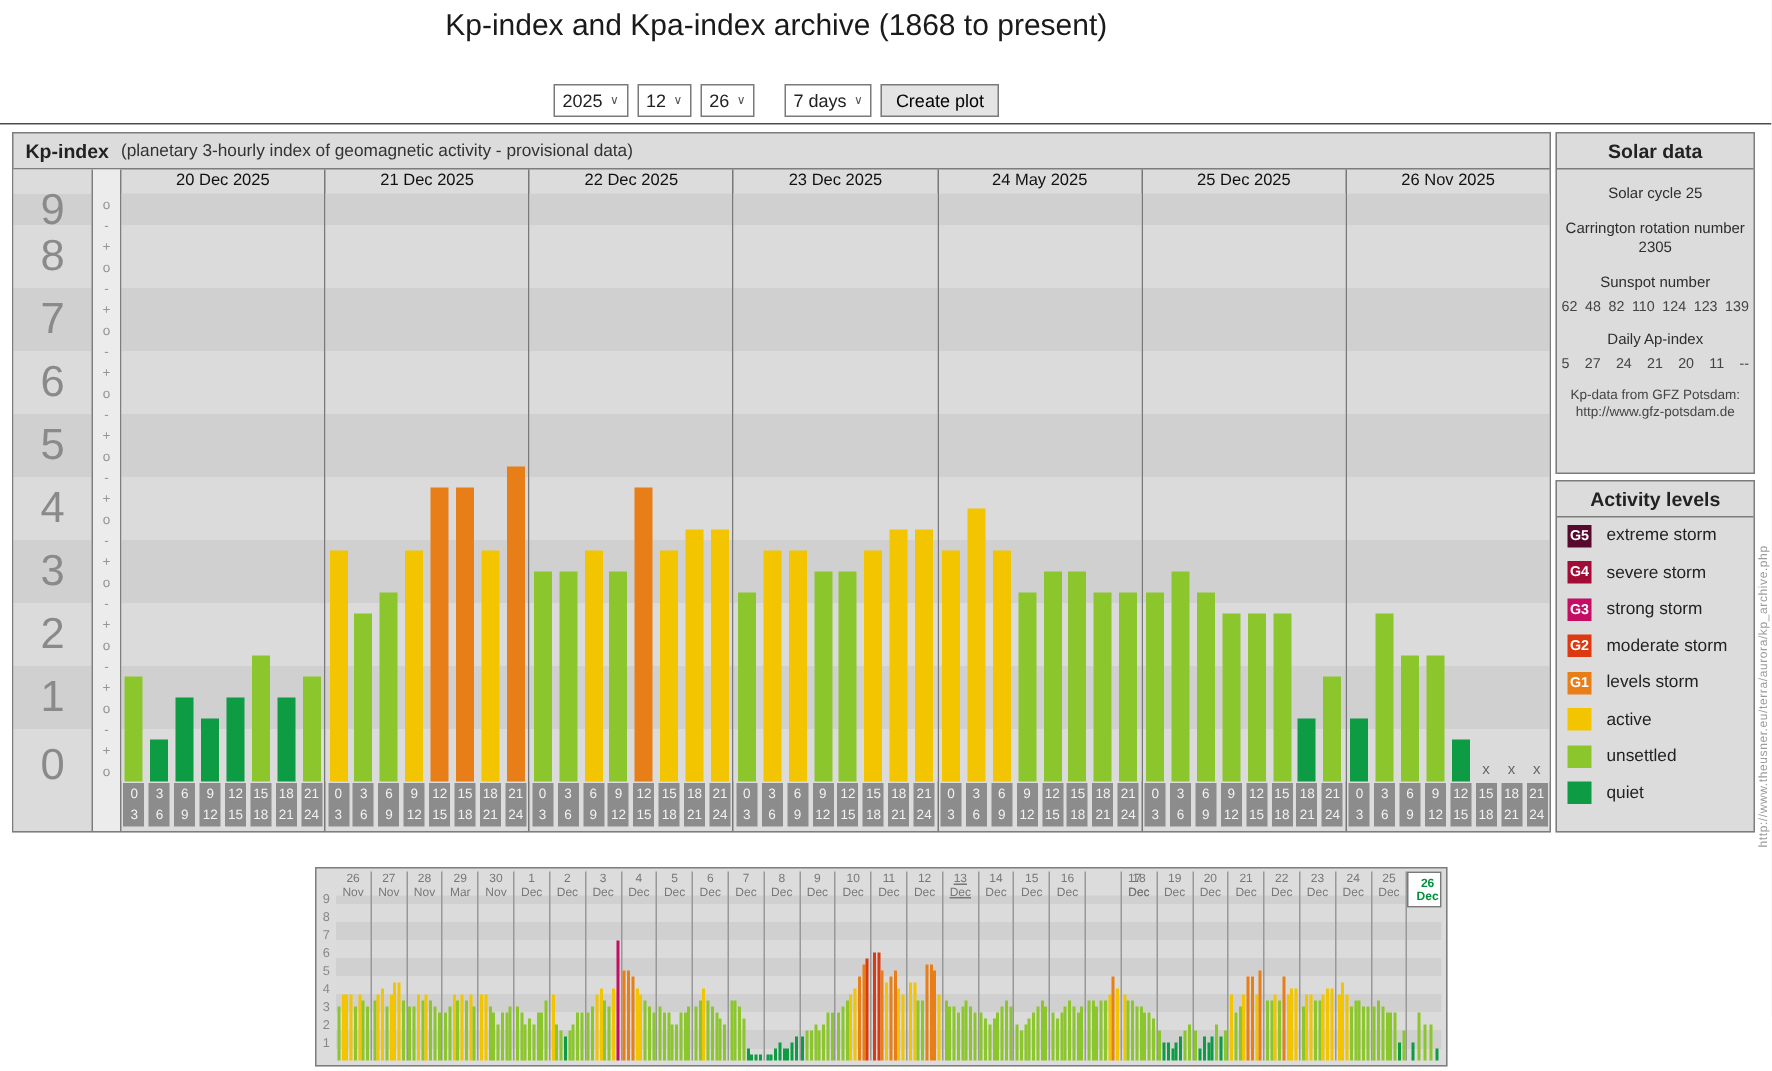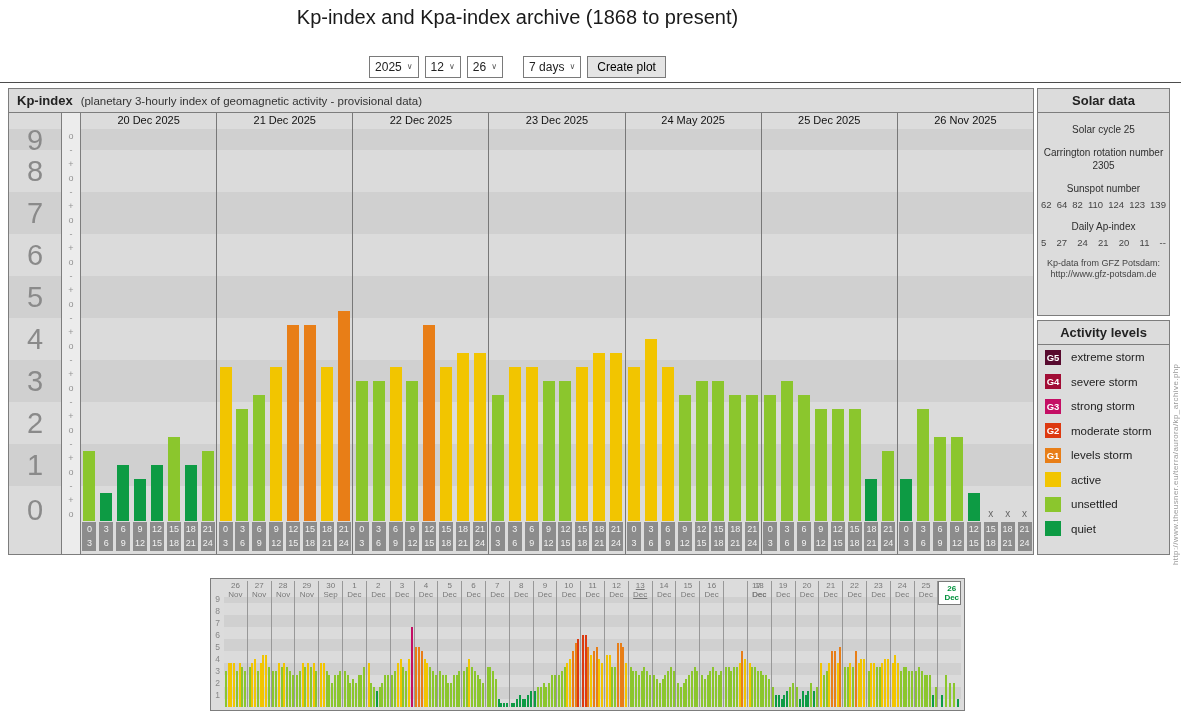--- a/index.html
+++ b/index.html
@@ -384,21 +384,21 @@
   </div>
 </div>
 
 <div class="side" id="solar">
   <div class="side-title">Solar data</div>
   <div class="sd">Solar cycle 25</div>
   <div class="sd">Carrington rotation number 2305</div>
   <div class="sd">Sunspot number</div>
   <div class="sd-vals">
       <span>62</span>
-      <span>64</span>
+      <span>48</span>
       <span>82</span>
       <span>110</span>
       <span>124</span>
       <span>123</span>
       <span>139</span>
     </div>
   <div class="sd">Daily Ap-index</div>
   <div class="sd-vals">
       <span>5</span>
       <span>27</span>
@@ -504,35 +504,35 @@
           <div class="mbar" style="height: 44px; background: rgb(242, 197, 0);"></div>
           <div class="mbar" style="height: 40px; background: rgb(139, 198, 45);"></div>
           <div class="mbar" style="height: 44px; background: rgb(242, 197, 0);"></div>
           <div class="mbar" style="height: 40px; background: rgb(139, 198, 45);"></div>
           <div class="mbar" style="height: 36px; background: rgb(139, 198, 45);"></div>
           <div class="mbar" style="height: 32px; background: rgb(139, 198, 45);"></div>
         </div>
       </div>
       <div class="mday">
         <div class="mday-h" style="white-space: pre-line;">29
+Mar</div>
+        <div class="mplot">
+          <div class="mbar" style="height: 32px; background: rgb(139, 198, 45);"></div>
+          <div class="mbar" style="height: 36px; background: rgb(139, 198, 45);"></div>
+          <div class="mbar" style="height: 44px; background: rgb(242, 197, 0);"></div>
+          <div class="mbar" style="height: 40px; background: rgb(139, 198, 45);"></div>
+          <div class="mbar" style="height: 44px; background: rgb(242, 197, 0);"></div>
+          <div class="mbar" style="height: 40px; background: rgb(139, 198, 45);"></div>
+          <div class="mbar" style="height: 44px; background: rgb(242, 197, 0);"></div>
+          <div class="mbar" style="height: 36px; background: rgb(139, 198, 45);"></div>
+        </div>
+      </div>
+      <div class="mday">
+        <div class="mday-h" style="white-space: pre-line;">30
 Nov</div>
-        <div class="mplot">
-          <div class="mbar" style="height: 32px; background: rgb(139, 198, 45);"></div>
-          <div class="mbar" style="height: 36px; background: rgb(139, 198, 45);"></div>
-          <div class="mbar" style="height: 44px; background: rgb(242, 197, 0);"></div>
-          <div class="mbar" style="height: 40px; background: rgb(139, 198, 45);"></div>
-          <div class="mbar" style="height: 44px; background: rgb(242, 197, 0);"></div>
-          <div class="mbar" style="height: 40px; background: rgb(139, 198, 45);"></div>
-          <div class="mbar" style="height: 44px; background: rgb(242, 197, 0);"></div>
-          <div class="mbar" style="height: 36px; background: rgb(139, 198, 45);"></div>
-        </div>
-      </div>
-      <div class="mday">
-        <div class="mday-h" style="white-space: pre-line;">30
-Sep</div>
         <div class="mplot">
           <div class="mbar" style="height: 44px; background: rgb(242, 197, 0);"></div>
           <div class="mbar" style="height: 44px; background: rgb(242, 197, 0);"></div>
           <div class="mbar" style="height: 36px; background: rgb(139, 198, 45);"></div>
           <div class="mbar" style="height: 32px; background: rgb(139, 198, 45);"></div>
           <div class="mbar" style="height: 24px; background: rgb(139, 198, 45);"></div>
           <div class="mbar" style="height: 32px; background: rgb(139, 198, 45);"></div>
           <div class="mbar" style="height: 32px; background: rgb(139, 198, 45);"></div>
           <div class="mbar" style="height: 36px; background: rgb(139, 198, 45);"></div>
         </div>

